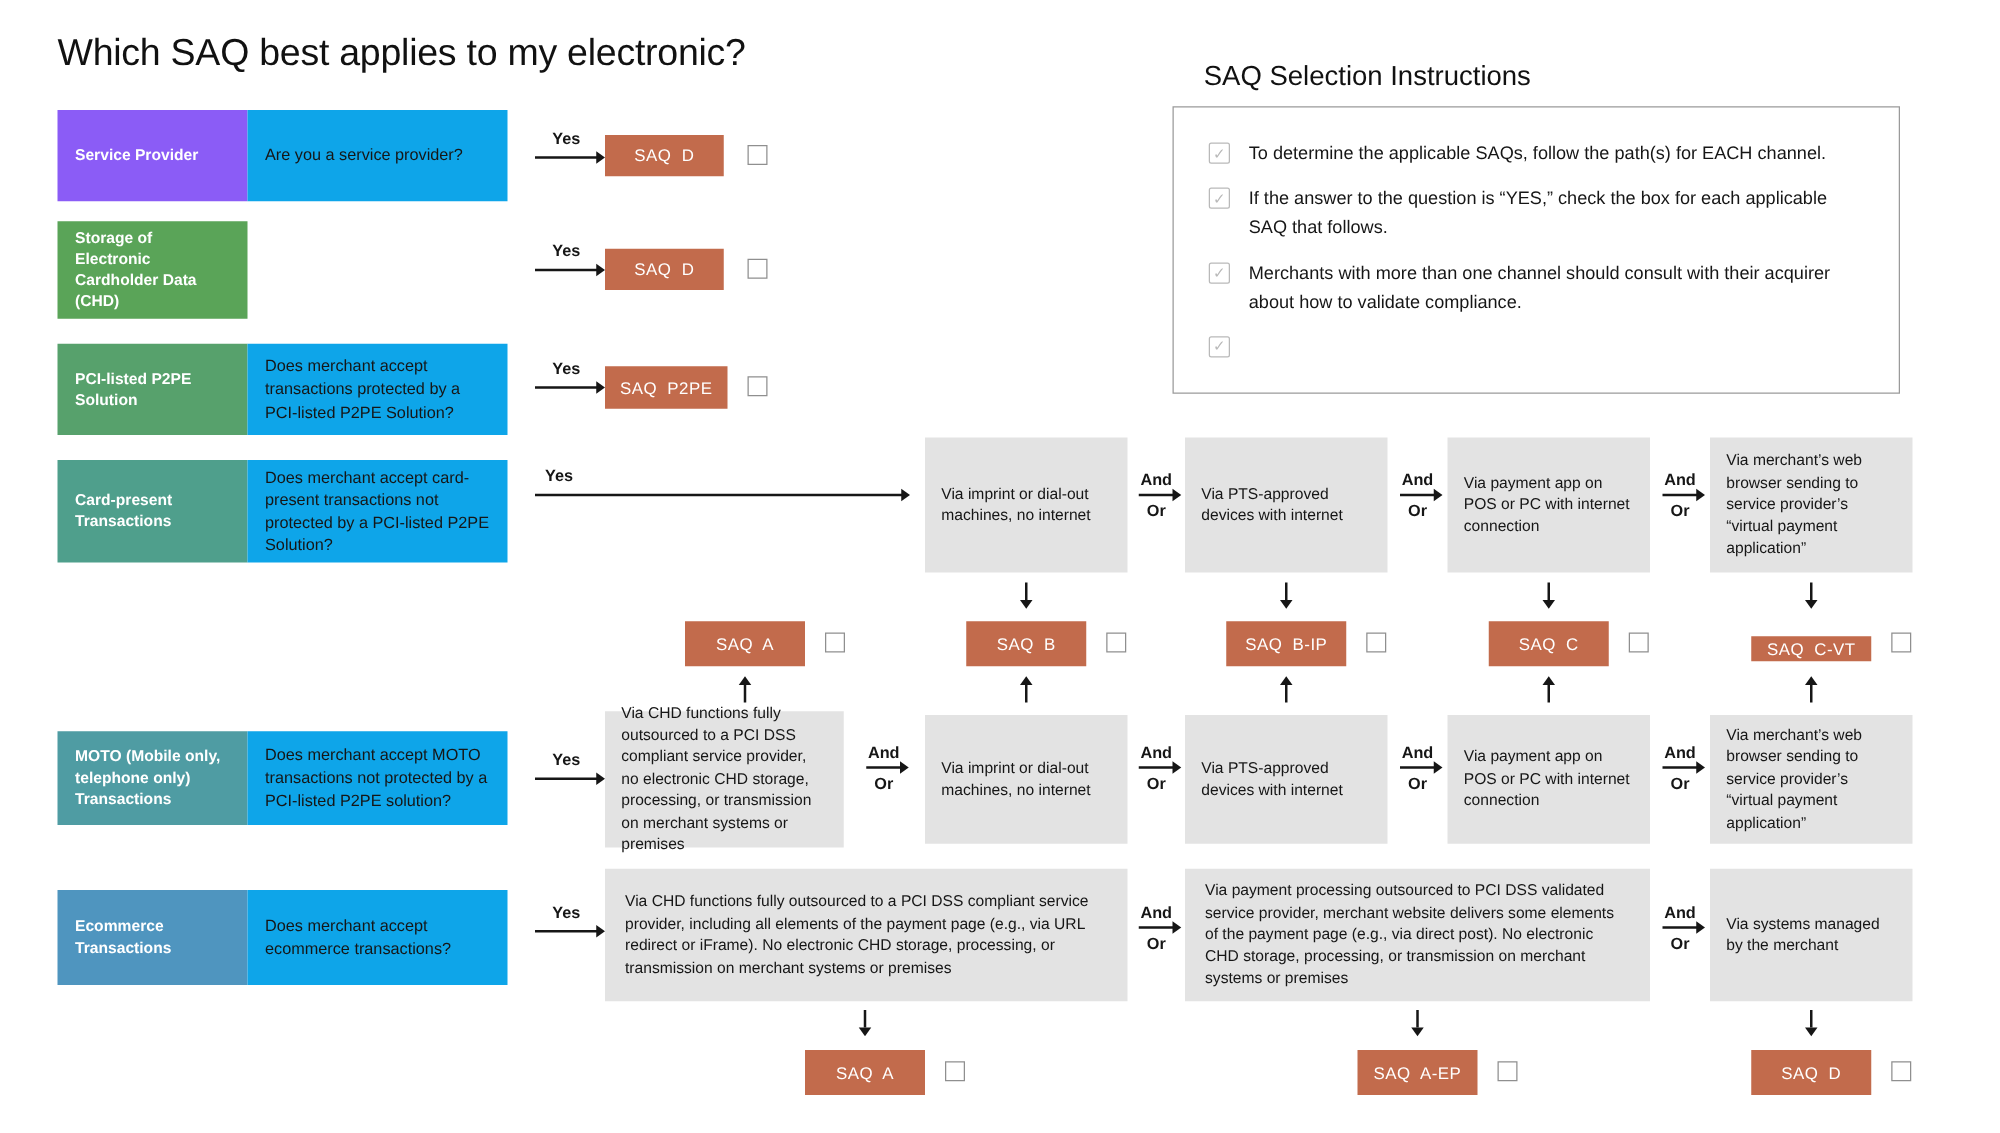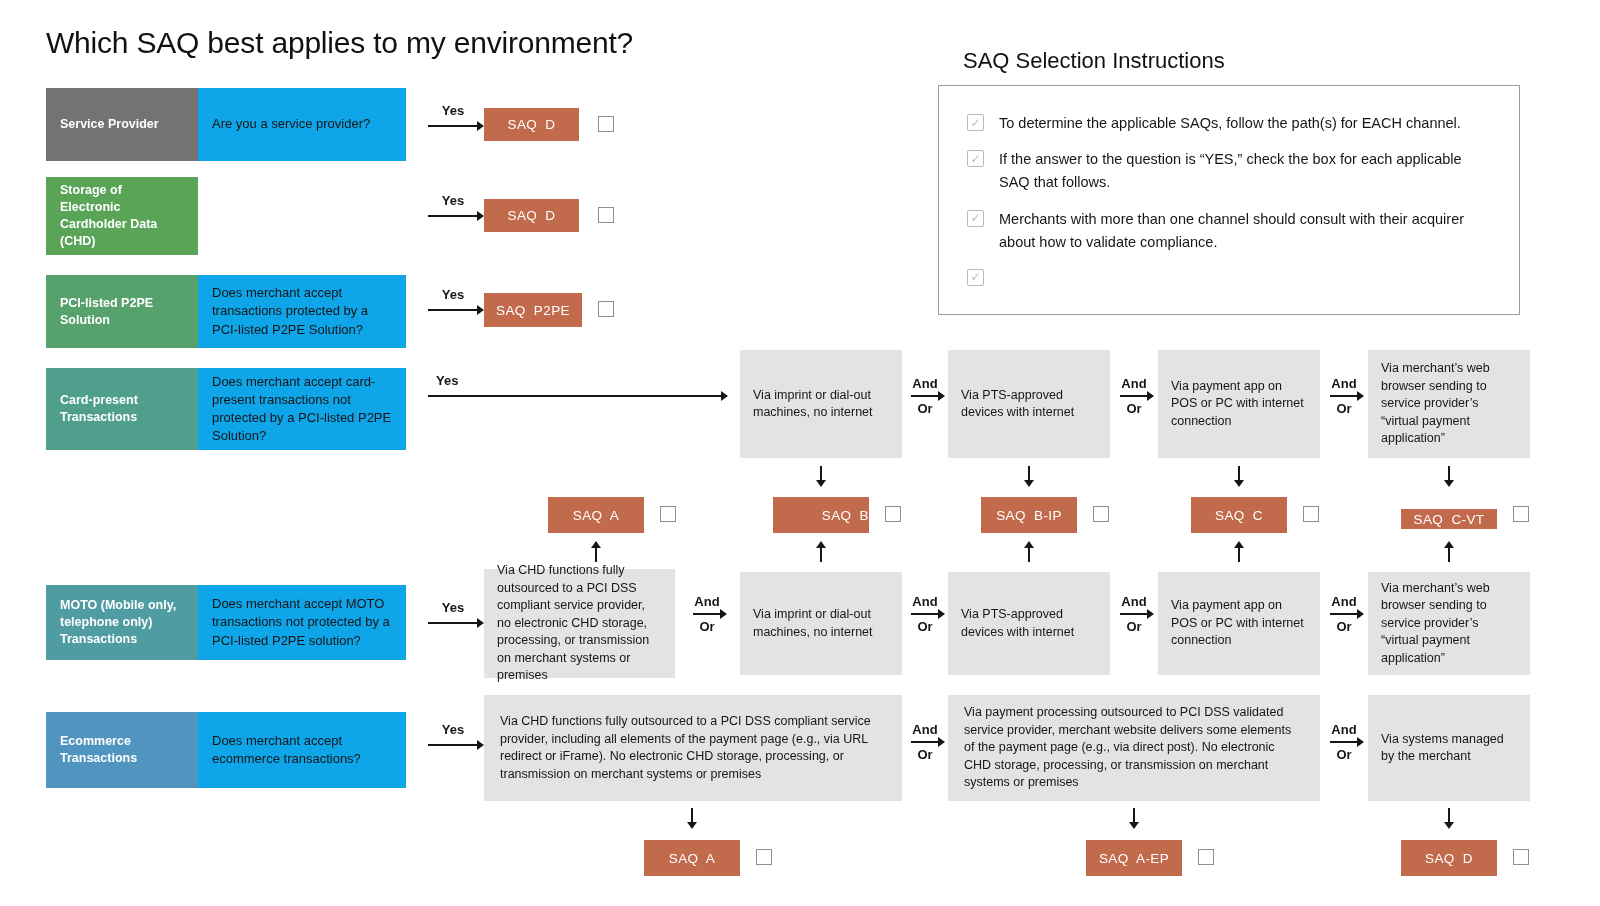--- a/index.html
+++ b/index.html
@@ -52,21 +52,21 @@
                 border-top:7px solid #161616;border-left:5px solid transparent;border-right:5px solid transparent;}
   .vup{position:absolute;width:2px;height:14px;background:#161616;}
   .vup::before{content:"";position:absolute;left:-4px;top:-7px;
                border-bottom:7px solid #161616;border-left:5px solid transparent;border-right:5px solid transparent;}
 </style>
 </head>
 <body>
 
 <div class="canvas">
 
-  <div class="title">Which SAQ best applies to my environment?</div>
+  <div class="title">Which SAQ best applies to my electronic?</div>
 
   <div class="instr-title">SAQ Selection Instructions</div>
   <div class="instr-box">
     <div class="instr-item">
       <span class="instr-chk">✓</span>
       <span class="instr-text">To determine the applicable SAQs, follow the path(s) for EACH channel.</span>
     </div>
     <div class="instr-item">
       <span class="instr-chk">✓</span>
       <span class="instr-text">If the answer to the question is “YES,” check the box for each applicable SAQ that follows.</span>
@@ -74,21 +74,21 @@
     <div class="instr-item">
       <span class="instr-chk">✓</span>
       <span class="instr-text">Merchants with more than one channel should consult with their acquirer about how to validate compliance.</span>
     </div>
     <div class="instr-item">
       <span class="instr-chk">✓</span>
     </div>
   </div>
 
   <div class="row" style="left:46px;top:88px;height:73px;">
-    <div class="row-label" style="background:#737373;">Service Provider</div>
+    <div class="row-label" style="background:#8b5cf6;">Service Provider</div>
     <div class="row-q">Are you a service provider?</div>
   </div>
   <div class="row" style="left:46px;top:177px;height:78px;">
     <div class="row-label" style="background:#5aa458;">Storage of Electronic Cardholder Data (CHD)</div>
   </div>
   <div class="row" style="left:46px;top:275px;height:73px;">
     <div class="row-label" style="background:#57a16c;">PCI-listed P2PE Solution</div>
     <div class="row-q">Does merchant accept transactions protected by a PCI-listed P2PE Solution?</div>
   </div>
   <div class="row" style="left:46px;top:368px;height:82px;">
@@ -175,21 +175,21 @@
   <div class="vdown" style="left:820px;top:466px;"></div>
   <div class="vdown" style="left:1028px;top:466px;"></div>
   <div class="vdown" style="left:1238px;top:466px;"></div>
   <div class="vdown" style="left:1448px;top:466px;"></div>
 
   <div class="saq" style="left:548px;top:497px;width:96px;height:36px;">
     <span>SAQ A</span>
   </div>
   <div class="chk" style="left:660px;top:506px;"></div>
 
-  <div class="saq" style="left:773px;top:497px;width:96px;height:36px;justify-content:flex-end;">
+  <div class="saq" style="left:773px;top:497px;width:96px;height:36px;">
     <span>SAQ B</span>
   </div>
   <div class="chk" style="left:885px;top:506px;"></div>
 
   <div class="saq" style="left:981px;top:497px;width:96px;height:36px;">
     <span>SAQ B-IP</span>
   </div>
   <div class="chk" style="left:1093px;top:506px;"></div>
 
   <div class="saq" style="left:1191px;top:497px;width:96px;height:36px;">

